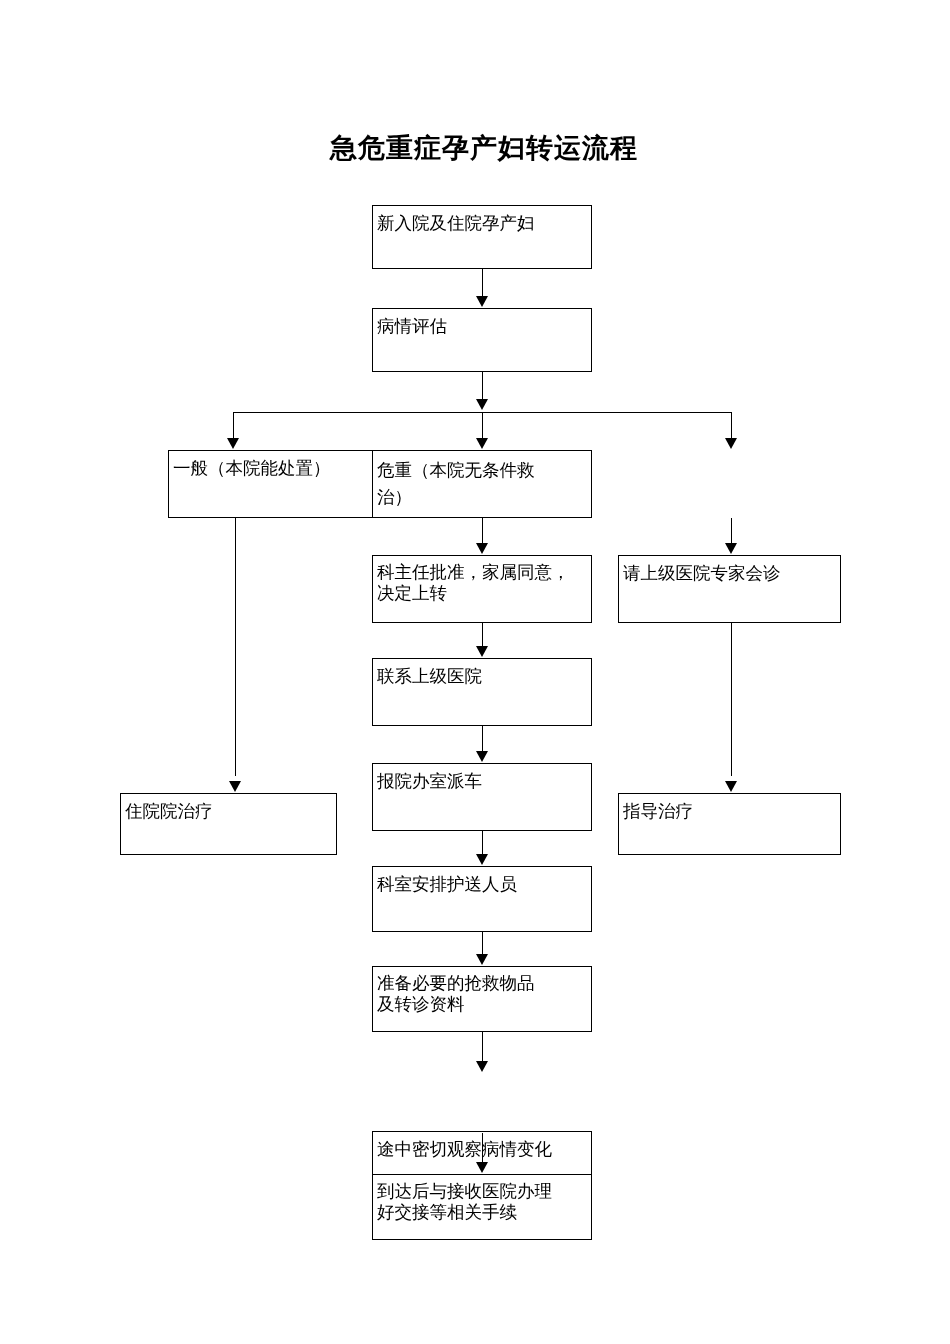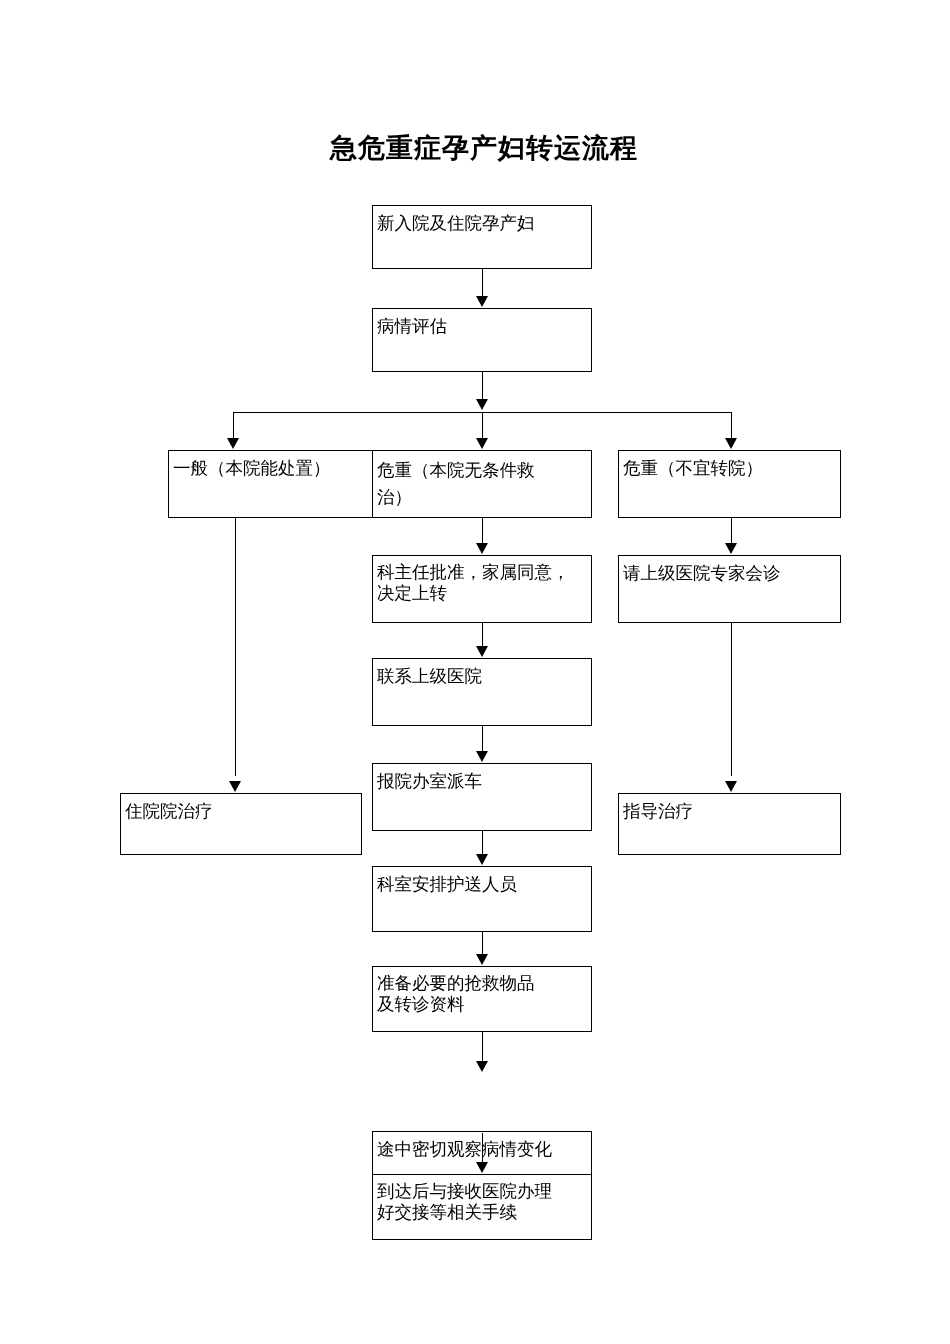--- a/index.html
+++ b/index.html
@@ -88,42 +88,39 @@
 
   <div class="node" style="left:125px; top:450px; width:223px; height:68px;margin-left:43px;">
     <span class="txt">一般（本院能处置）</span>
   </div>
 
   <div class="node wrap" style="left:372px; top:450px; width:220px; height:68px;">
     <span class="txt">危重（本院无条件救
 治）</span>
   </div>
 
-  <div class="node" style="left:618px; top:450px; width:223px; height:68px;">
-    <span class="txt">危重（不宜转院）</span>
-  </div>
 
   <div class="node tight" style="left:372px; top:555px; width:220px; height:68px;">
     <span class="txt">科主任批准，家属同意，
 决定上转</span>
   </div>
 
   <div class="node" style="left:618px; top:555px; width:223px; height:68px;">
     <span class="txt">请上级医院专家会诊</span>
   </div>
 
   <div class="node" style="left:372px; top:658px; width:220px; height:68px;">
     <span class="txt">联系上级医院</span>
   </div>
 
   <div class="node" style="left:372px; top:763px; width:220px; height:68px;">
     <span class="txt">报院办室派车</span>
   </div>
 
-  <div class="node" style="left:120px; top:793px; width:242px; height:62px;">
+  <div class="node" style="left:120px; top:793px; width:217px; height:62px;">
     <span class="txt">住院院治疗</span>
   </div>
 
   <div class="node" style="left:618px; top:793px; width:223px; height:62px;">
     <span class="txt">指导治疗</span>
   </div>
 
   <div class="node" style="left:372px; top:866px; width:220px; height:66px;">
     <span class="txt">科室安排护送人员</span>
   </div>

